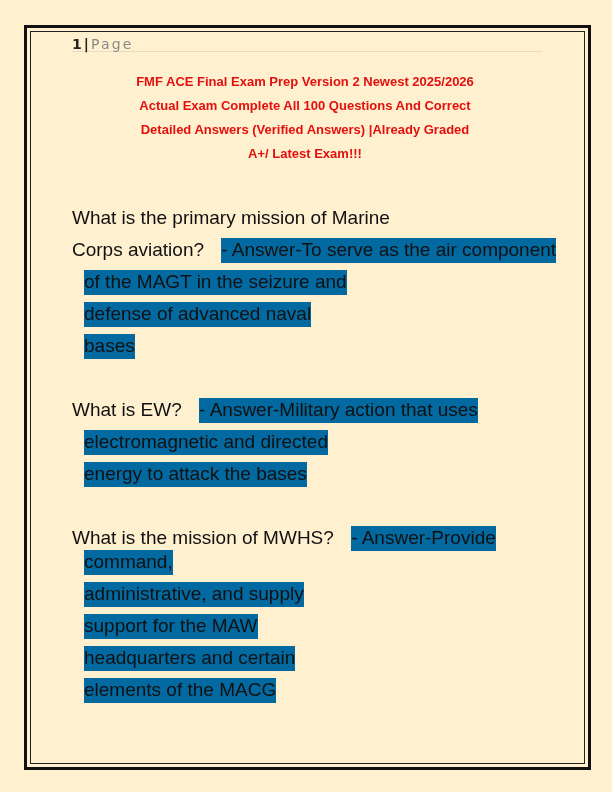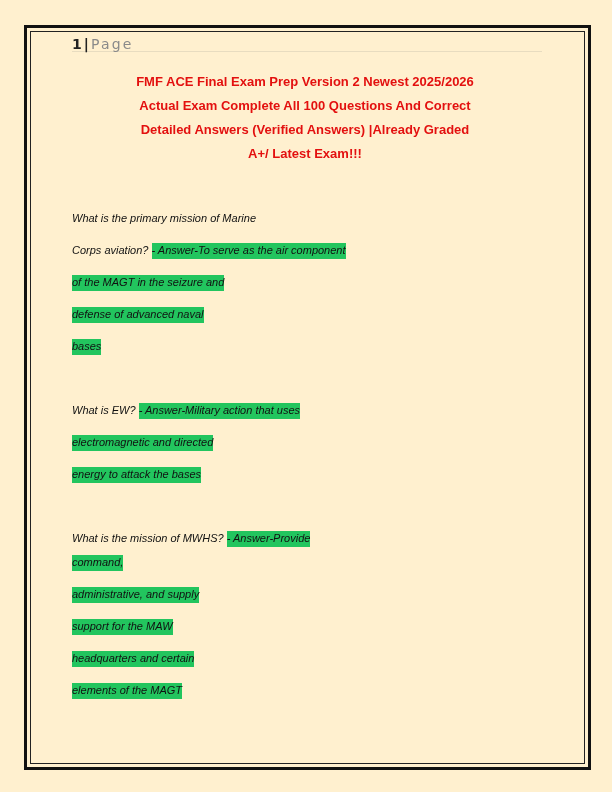--- a/index.html
+++ b/index.html
@@ -20,24 +20,24 @@
     border-bottom:1px solid #e8dcc0;
     font-family:"DejaVu Sans", sans-serif; font-size:14px; color:#222;
   }
   .header .num { font-weight:bold; }
   .header .bar { font-weight:bold; margin:0 2px; }
   .header .pg { color:#8a8a8a; letter-spacing:2.2px; }
   .title {
     position:absolute; left:60px; top:70px; width:490px;
     text-align:center; color:#e3100f; font-weight:bold; font-size:13px; line-height:24px;
   }
-  .qa { position:absolute; left:72px; font-size:11px; color:#111;font-style:italic; }
+  .qa { position:absolute; left:72px; font-size:19px; color:#111; }
   .line { height:32px; line-height:22px; white-space:nowrap; }
   .line.tight { height:24px; }
-  .hl { background:#22c55e; padding:1px 0 3px 0; }
+  .hl { background:#0369a1; padding:1px 0 3px 0;margin-left:12px; }
 </style>
 </head>
 <body>
 
 <div class="frame-outer">
     <div class="frame-inner"></div>
   </div>
 
 <div class="header">
   <span class="num">1</span><span class="bar">|</span><span class="pg">Page</span>
@@ -63,14 +63,14 @@
   <div class="line"><span class="hl">electromagnetic and directed</span></div>
   <div class="line"><span class="hl">energy to attack the bases</span></div>
 </div>
 
 <div class="qa" style="top:527px;">
   <div class="line tight"><span>What is the mission of MWHS?</span> <span class="hl">- Answer-Provide</span></div>
   <div class="line"><span class="hl">command,</span></div>
   <div class="line"><span class="hl">administrative, and supply</span></div>
   <div class="line"><span class="hl">support for the MAW</span></div>
   <div class="line"><span class="hl">headquarters and certain</span></div>
-  <div class="line"><span class="hl">elements of the MAGT</span></div>
+  <div class="line"><span class="hl">elements of the MACG</span></div>
 </div>
 
 </body></html>

